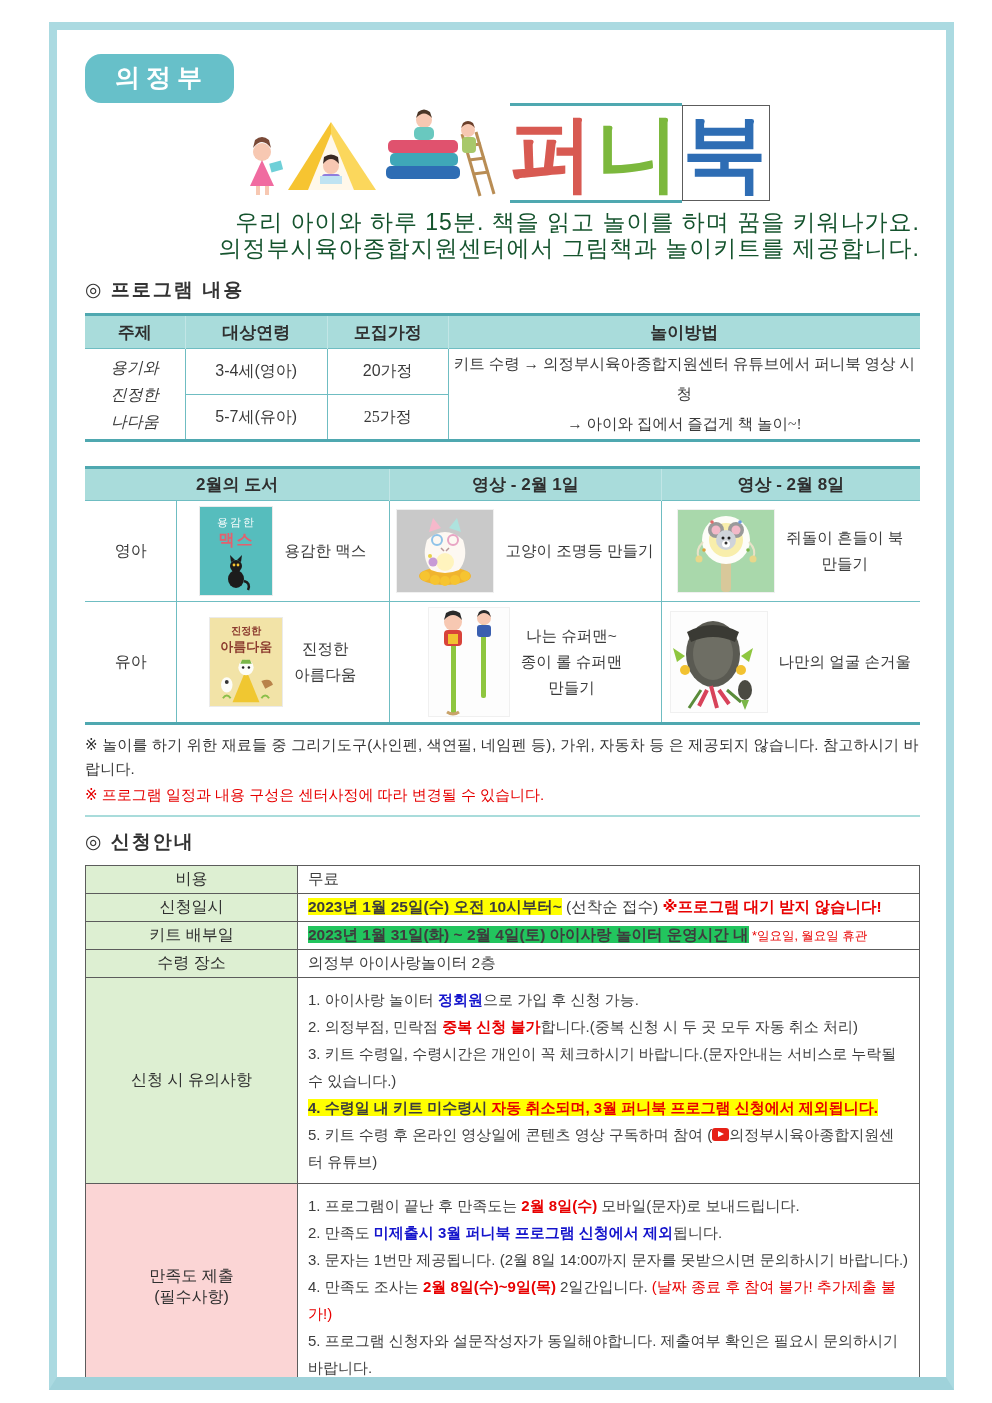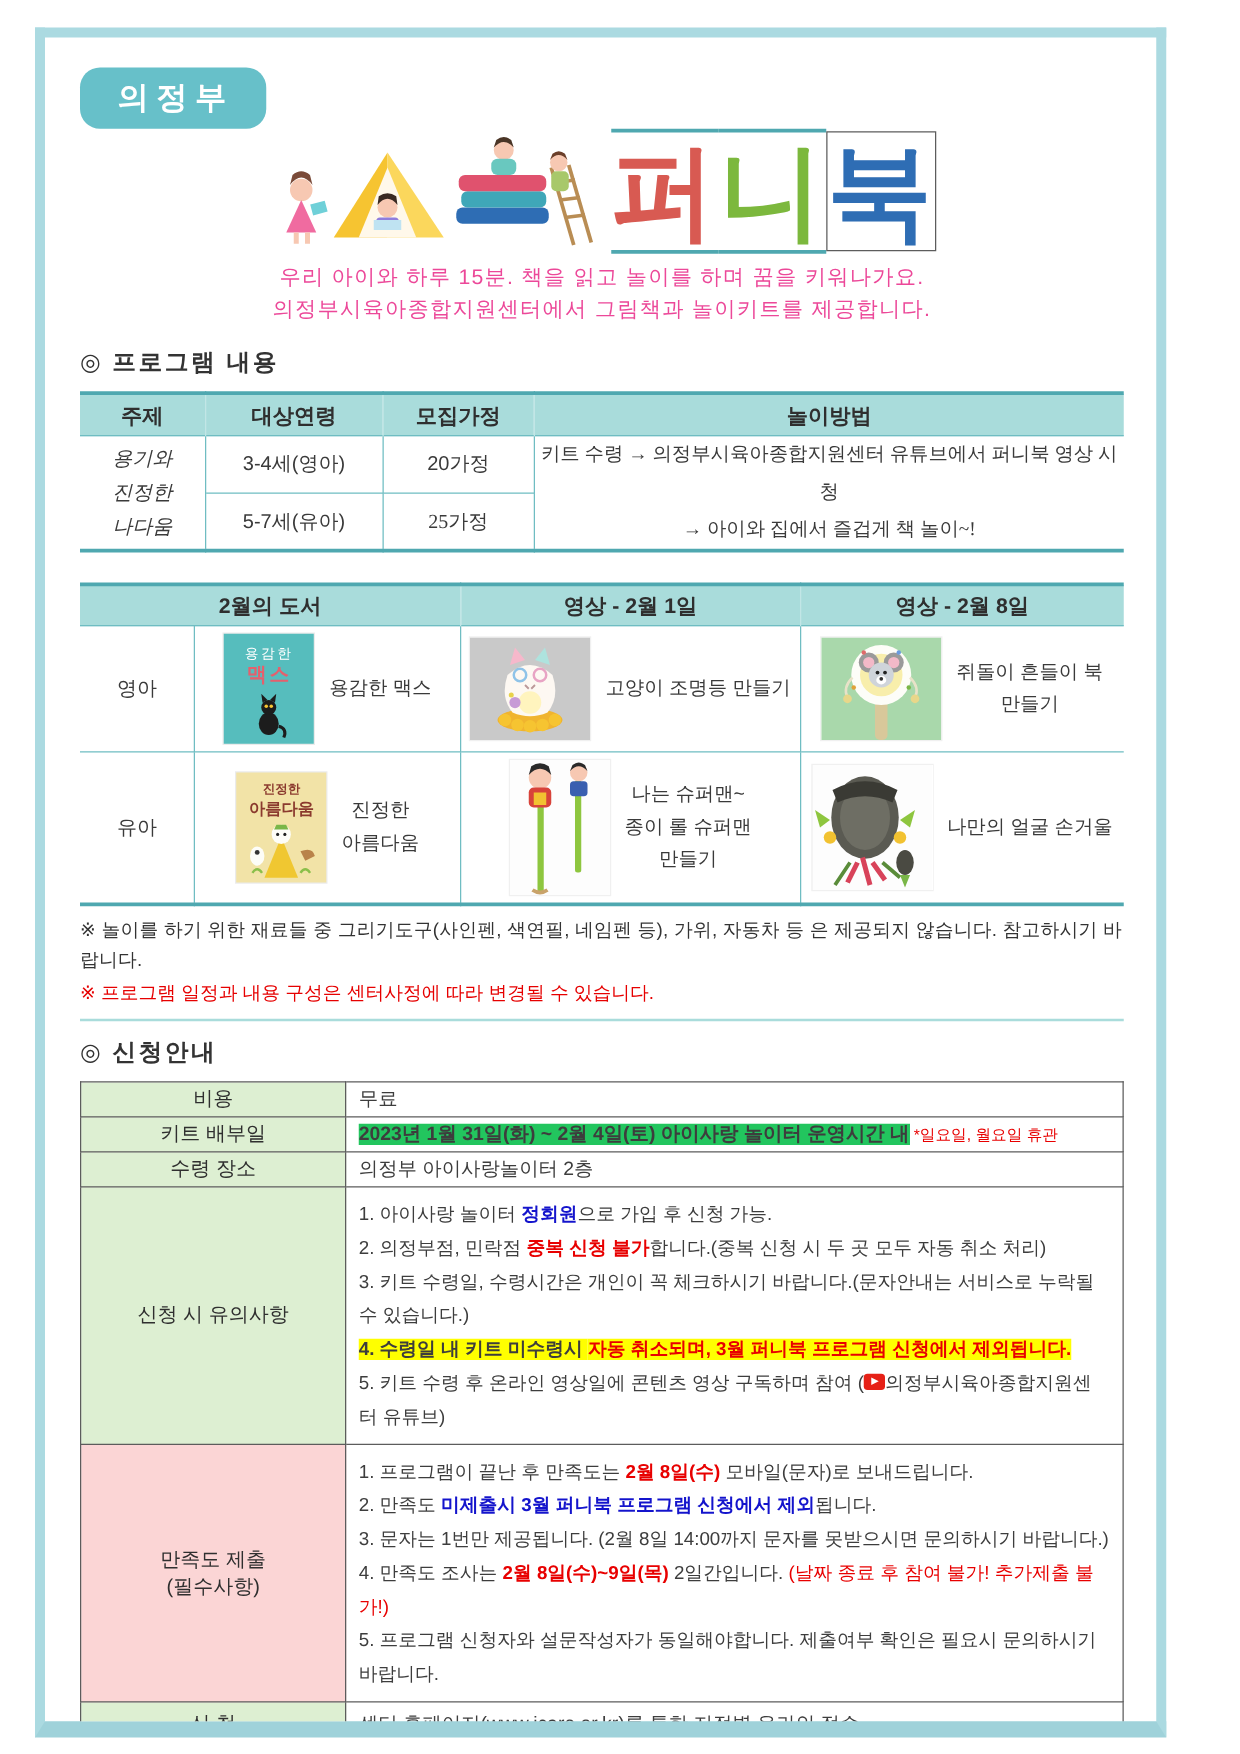--- a/index.html
+++ b/index.html
@@ -1,32 +1,32 @@
 <!DOCTYPE html>
 <html><head>
 <meta charset="utf-8">
 <style>
   * { margin:0; padding:0; box-sizing:border-box; }
   html,body { width:992px; background:#ffffff; }
   body { height:1403px; position:relative; font-family:"Liberation Sans","DejaVu Sans",sans-serif; color:#3d3d3d; }
-  .frame { position:absolute; left:28px; top:22px; width:905px; height:1368px;
+  .frame { position:absolute; left:49px; top:22px; width:905px; height:1368px;
            border:8px solid #abdae1; border-bottom:13px solid #9fd2da; background:#fff; overflow:hidden; }
   .content { padding:14px 26px 0 28px; }
   .pre { white-space:pre-line; }
 
   
   .badge { display:inline-block; margin-top:10px; background:#67c0c9; color:#fff; font-weight:bold;
            font-size:25px; letter-spacing:6px; padding:7px 26px 9px 30px; border-radius:16px; }
 
   
   .hero { display:flex; justify-content:center; align-items:center; margin-top:0px; height:100px; }
   .hero svg { display:block; }
   .title { font-size:84px; font-weight:bold; line-height:92px; letter-spacing:2px; margin-left:14px; }
   .title .t1 { color:#d85a52; } .title .t2 { color:#7cb83d; } .title .t3 { color:#2e6db4; }
-  .subtitle { text-align:center; margin-top:6px; font-size:17px; line-height:26px; color:#ec4899; letter-spacing:1px; }
+  .subtitle { text-align:right; margin-top:6px; font-size:23px; line-height:26px; color:#14532d; letter-spacing:1px; }
 
   .sec-head { margin-top:16px; font-size:19px; font-weight:bold; color:#333; letter-spacing:2px; }
 
   
   table { border-collapse:collapse; width:100%; table-layout:fixed; }
   .t1 { margin-top:10px; border-top:3px solid #4fa8b0; border-bottom:3px solid #4fa8b0; }
   .t1 th { background:#a9dcdb; font-size:17px; font-weight:bold; color:#2f2f2f; height:34px; border-left:1px solid #c2e6e6; }
   .t1 th:first-child { border-left:none; }
   .t1 td { border:1px solid #6fbdc2; font-size:16px; text-align:center; height:44px; color:#3a3a3a; }
   .t1 tr td:first-child { border-left:none; }
@@ -323,20 +323,24 @@
 
   <div class="sec-head" style="margin-top:12px;">◎ 신청안내</div>
 
   <table class="t3">
     <tbody>
           <tr>
       <td class="lab">비용</td>
       <td class="val">무료</td>
     </tr>
     <tr>
+      <td class="lab">신청일시</td>
+      <td class="val"><span class="hl-y">2023년 1월 25일(수) 오전 10시부터~</span><span> (선착순 접수) </span><span class="redb">※프로그램 대기 받지 않습니다!</span></td>
+    </tr>
+    <tr>
       <td class="lab">키트 배부일</td>
       <td class="val"><span class="hl-g">2023년 1월 31일(화) ~ 2월 4일(토) 아이사랑 놀이터 운영시간 내</span><span class="small-red"> *일요일, 월요일 휴관</span></td>
     </tr>
     <tr>
       <td class="lab">수령 장소</td>
       <td class="val">의정부 아이사랑놀이터 2층</td>
     </tr>
     <tr>
       <td class="lab">신청 시 유의사항</td>
       <td class="val numlist" style="padding:8px 10px;">

